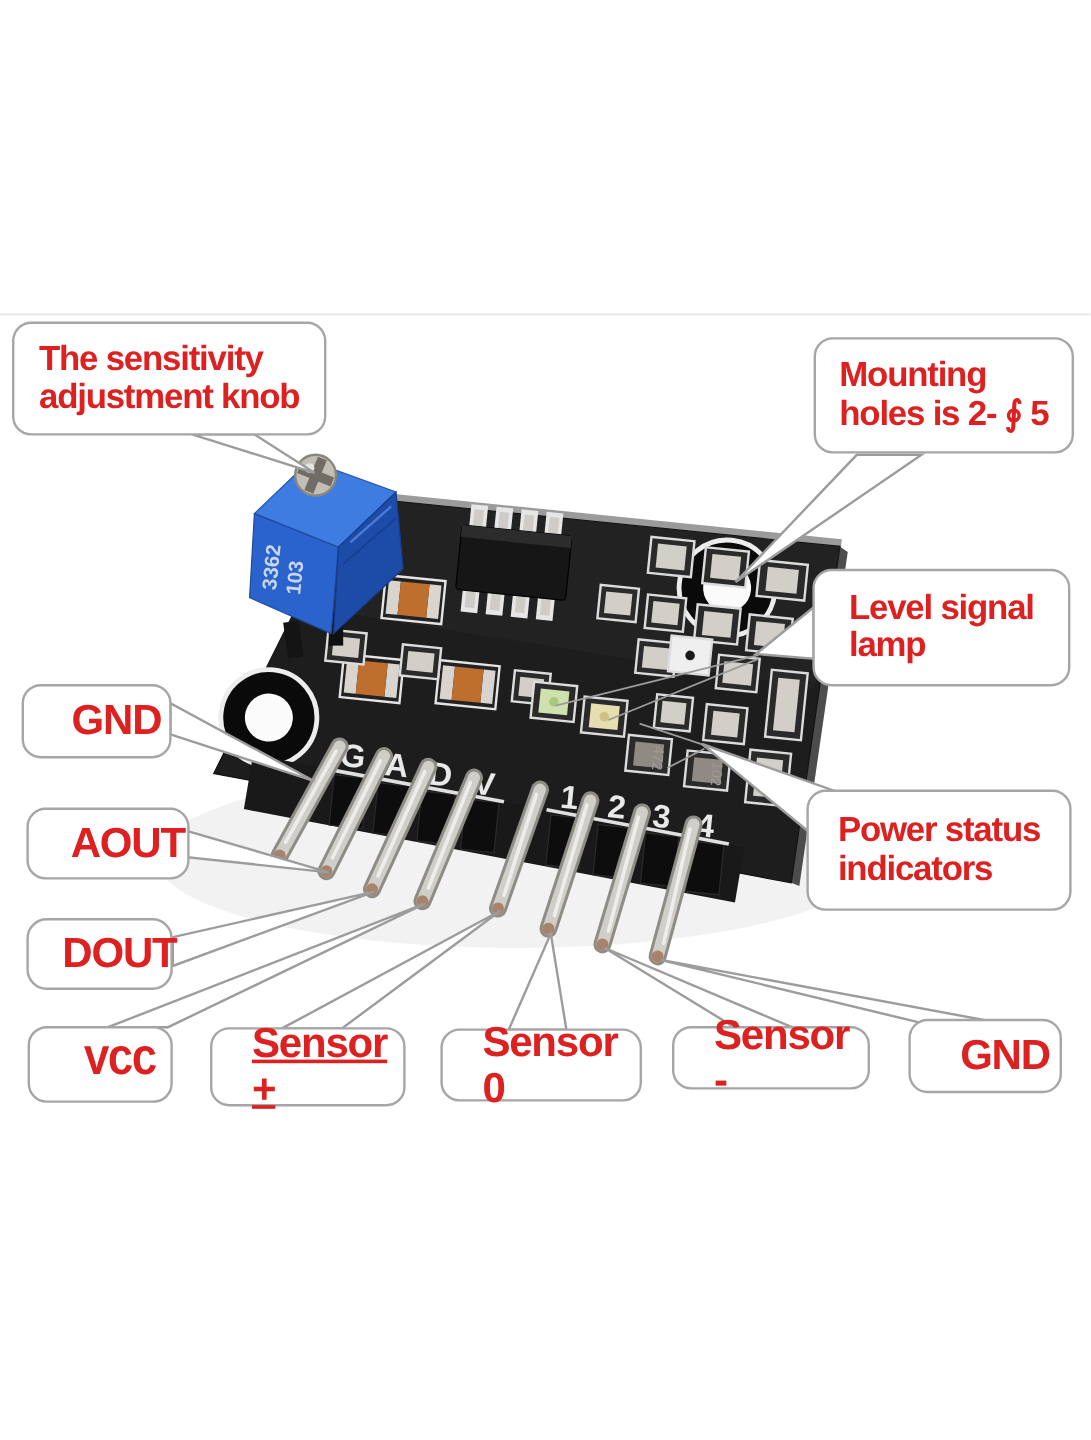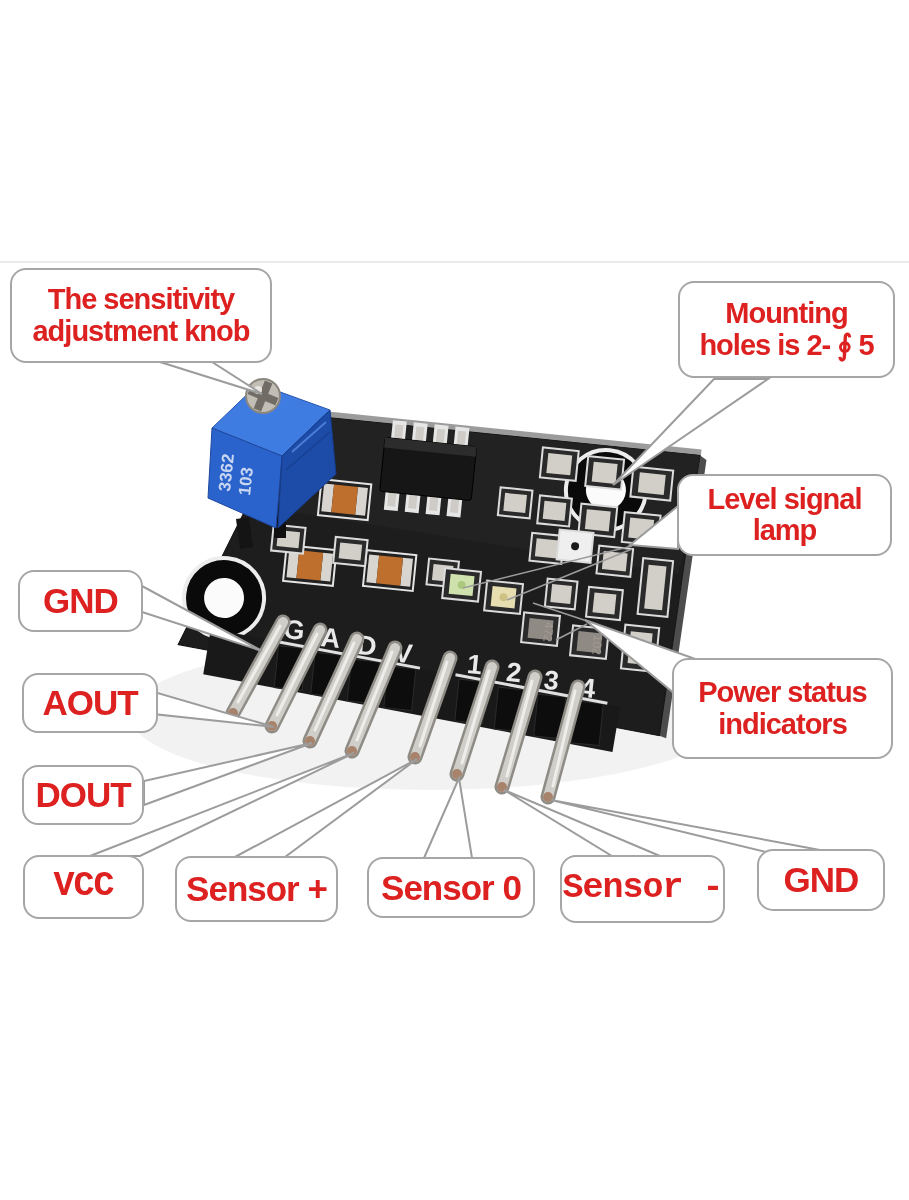--- a/index.html
+++ b/index.html
@@ -1,24 +1,24 @@
 <!DOCTYPE html>
 <html><head>
 <meta charset="utf-8">
 <style>
   html,body{margin:0;padding:0;background:#ffffff;}
   .stage{position:relative;width:909px;height:1200px;background:#ffffff;overflow:hidden;
          font-family:"Liberation Sans",sans-serif;}
   .photo-svg{position:absolute;left:0;top:0;z-index:1;}
   .callout{position:absolute;z-index:3;background:#ffffff;border:2.5px solid #a6a6a6;
            border-radius:16px;display:flex;align-items:center;justify-content:center;
-           text-align:center;color:#dd2020;font-weight:bold;white-space:pre-line;
+           text-align:left;color:#dd2020;font-weight:bold;white-space:pre-line;
            line-height:1.08;letter-spacing:-1px;box-sizing:border-box;}
   .co-lg{font-size:29px;}
-  .co-pin{font-size:35px;}
+  .co-pin{font-size:35px;padding-left:33px;}
   svg text.silk{font-family:"Liberation Sans",sans-serif;font-weight:bold;fill:#e9e9e9;}
   svg text.mark{font-family:"Liberation Sans",sans-serif;fill:#a09a92;}
   svg text.tmark{font-family:"Liberation Sans",sans-serif;fill:#c9d6f2;}
 </style>
 </head>
 <body>
 
 <div class="stage">
 
 <svg class="photo-svg" width="909" height="1200" viewBox="0 0 909 1200" xmlns="http://www.w3.org/2000/svg">
@@ -254,26 +254,26 @@
     <polygon points="424,858 472,858 459,778"></polygon>
     <polygon points="612,856 660,856 504,790"></polygon>
     <polygon points="770,853 820,850 551,800"></polygon>
   </g>
 </svg>
 
 <div class="callout co-lg" style="left:10px;  top:268px; width:262px; height:95px;">The sensitivity
 adjustment knob</div>
 <div class="callout co-lg" style="left:678px; top:281px; width:217px; height:97px;">Mounting
 holes is 2- ∮ 5</div>
-<div class="callout co-lg" style="left:677px; top:474px; width:215px; height:82px;">Level signal
+<div class="callout co-lg" style="left:677px; top:474px; width:215px; height:98px;">Level signal
 lamp</div>
 <div class="callout co-lg" style="left:672px; top:658px; width:221px; height:101px;">Power status
 indicators</div>
 <div class="callout co-pin" style="left:18px;  top:570px; width:125px; height:62px;">GND</div>
 <div class="callout co-pin" style="left:22px;  top:673px; width:136px; height:60px;">AOUT</div>
-<div class="callout co-pin" style="left:22px;  top:765px; width:122px; height:60px;">DOUT</div>
+<div class="callout co-pin" style="left:22px;  top:765px; width:122px; height:60px;border-radius:17px;">DOUT</div>
 <div class="callout co-pin" style="left:23px;  top:855px; width:121px; height:64px;font-family:Liberation Mono, monospace;">VCC</div>
-<div class="callout co-pin" style="left:175px; top:856px; width:163px; height:66px;">Sensor +</div>
+<div class="callout co-pin" style="left:175px; top:856px; width:163px; height:66px;text-decoration:underline;">Sensor +</div>
 <div class="callout co-pin" style="left:367px; top:857px; width:168px; height:61px;border-radius:16px;">Sensor 0</div>
-<div class="callout co-pin" style="left:560px; top:855px; width:165px; height:68px;font-family:Liberation Mono, monospace;">Sensor -</div>
+<div class="callout co-pin" style="left:560px; top:855px; width:165px; height:53px;">Sensor -</div>
 <div class="callout co-pin" style="left:757px; top:849px; width:128px; height:62px;">GND</div>
 
 </div>
 
 </body></html>

